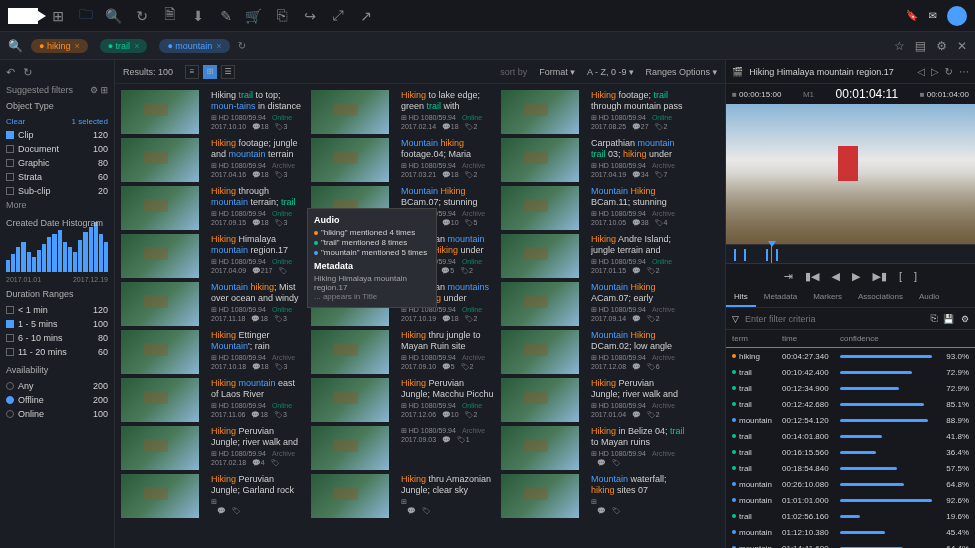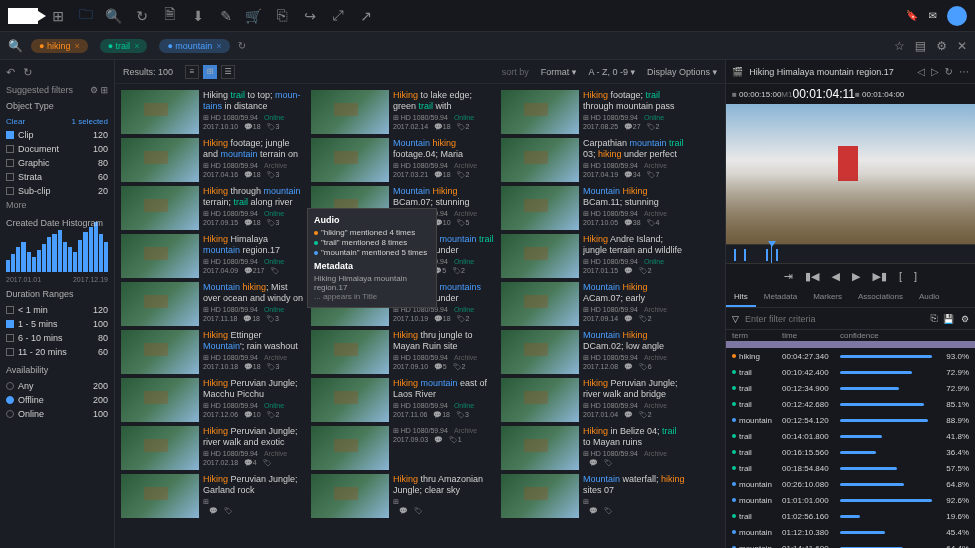--- a/index.html
+++ b/index.html
@@ -36,56 +36,56 @@
 .rd{width:8px;height:8px;border:1px solid #666;border-radius:50%}
 .rd.on{background:#4a9eff;border-color:#4a9eff}
 .center{flex:1;display:flex;flex-direction:column;overflow:hidden}
 .toolbar{height:24px;display:flex;align-items:center;padding:0 8px;gap:12px;font-size:9px;opacity:.8;border-bottom:1px solid #2a2d33}
 .view-btns{display:flex;gap:4px}
 .view-btn{width:14px;height:14px;border:1px solid #444;display:flex;align-items:center;justify-content:center;font-size:8px}
 .view-btn.active{background:#4a9eff;border-color:#4a9eff}
 .grid{flex:1;overflow-y:auto;padding:6px;display:flex;flex-direction:column;gap:4px}
 .grid::-webkit-scrollbar{width:6px}.grid::-webkit-scrollbar-thumb{background:#444}
 .row{display:flex;gap:6px}
-.card{width:184px;display:flex;gap:4px}
+.card{width:184px;display:flex;gap:12px}
 .thumb{width:78px;height:44px;background:linear-gradient(135deg,#2a5a3a,#4a7a5a,#8ab5d6);flex-shrink:0;position:relative}
 .thumb::after{content:"";position:absolute;bottom:40%;left:30%;width:30%;height:30%;background:rgba(139,90,43,.4)}
 .cinfo{flex:1;font-size:8px;min-width:0}
 .ctitle{font-size:9px;line-height:1.2;margin-bottom:2px;max-height:22px;overflow:hidden}
 .ctitle .hl-o{color:#ff8c1a}
 .ctitle .hl-g{color:#00c896}
 .ctitle .hl-b{color:#4a9eff}
 .cmeta{display:flex;gap:6px;font-size:7px;opacity:.6;margin-top:1px}
 .cstat{color:#00c896;font-size:7px}
 .cstat.a{color:#888}
 .tooltip{position:absolute;background:#2a2d33;border:1px solid #444;padding:6px;font-size:8px;z-index:100;width:130px;top:208px;left:307px}
 .tooltip h4{font-size:9px;margin-bottom:3px;color:#fff}
 .tooltip .bullet{display:flex;align-items:center;gap:3px;margin:1px 0}
 .dot{width:4px;height:4px;border-radius:50%}
 .dot-o{background:#ff8c1a}.dot-g{background:#00c896}.dot-b{background:#4a9eff}
 .preview{width:250px;background:#16181d;border-left:1px solid #2a2d33;display:flex;flex-direction:column}
 .pv-head{height:24px;display:flex;align-items:center;padding:0 6px;gap:6px;font-size:9px;border-bottom:1px solid #2a2d33}
 .pv-head-right{margin-left:auto;display:flex;gap:6px;font-size:10px;opacity:.6}
-.pv-tc{height:20px;display:flex;align-items:center;justify-content:flex-start;padding:0 6px;font-size:8px}
+.pv-tc{height:20px;display:flex;align-items:center;justify-content:space-between;padding:0 6px;font-size:8px}
 .pv-tc .big{font-size:12px;color:#fff}
 .pv-img{height:140px;background:linear-gradient(180deg,#8ab5d6 0%,#e8e8e8 40%,#8a7a5a 100%);position:relative}
 .pv-img::before{content:"";position:absolute;left:45%;top:30%;width:20px;height:35px;background:#cc3333}
 .pv-img::after{content:"";position:absolute;bottom:0;left:0;right:0;height:50%;background:linear-gradient(180deg,transparent,rgba(100,80,50,.7))}
 .timeline{height:20px;background:#1a1d23;position:relative;border-top:1px solid #333;border-bottom:1px solid #333}
 .tl-marks{position:absolute;left:0;right:0;top:4px;display:flex}
 .tl-mark{width:2px;height:12px;background:#4a9eff;margin-left:8px}
 .tl-play{position:absolute;left:45px;top:0;width:1px;height:100%;background:#4a9eff}
 .tl-play::before{content:"";position:absolute;top:-4px;left:-3px;border-left:4px solid transparent;border-right:4px solid transparent;border-top:6px solid #4a9eff}
 .transport{height:24px;display:flex;align-items:center;justify-content:center;gap:12px;font-size:11px;opacity:.8}
 .tabs{height:20px;display:flex;border-bottom:1px solid #2a2d33;font-size:8px}
 .tab{padding:4px 8px;opacity:.6;cursor:pointer}
 .tab.active{border-bottom:2px solid #4a9eff;opacity:1}
 .filter-row{height:22px;display:flex;align-items:center;padding:0 6px;gap:6px;font-size:9px;border-bottom:1px solid #2a2d33}
 .filter-inp{flex:1;background:transparent;border:none;color:#888;font-size:9px;outline:none}
-.thead{height:18px;display:flex;padding:0 6px;font-size:8px;opacity:.6;border-bottom:7px solid #c4b5fd;align-items:center}
+.thead{height:18px;display:flex;padding:0 6px;font-size:8px;opacity:.6;border-bottom:1px solid #c4b5fd;align-items:center}
 .tcol1{width:50px}.tcol2{width:58px}.tcol3{flex:1}.tcol4{width:30px;text-align:right}
 .tbody{flex:1;overflow-y:auto}
 .tbody::-webkit-scrollbar{width:6px}.tbody::-webkit-scrollbar-thumb{background:#444}
 .trow{display:flex;align-items:center;padding:2px 6px;font-size:8px;height:16px}
 .trow .term{display:flex;align-items:center;gap:3px}
 .bar{height:3px;background:#4a9eff;border-radius:2px}
 </style>
 </head>
 <body>
 
@@ -235,21 +235,21 @@
     <div class="toolbar">
       <span>Results: 100</span>
       <div class="view-btns">
         <div class="view-btn">≡</div>
         <div class="view-btn active">⊞</div>
         <div class="view-btn">☰</div>
       </div>
       <span style="margin-left:auto;opacity:.5">sort by</span>
       <span><span>Format</span> ▾</span>
       <span><span>A - Z, 0 -9</span> ▾</span>
-      <span><span>Display Options</span> ▾</span>
+      <span><span>Ranges Options</span> ▾</span>
     </div>
     <div class="grid" id="grid">
         <div class="row">
           <div class="card">
             <div class="thumb"></div>
             <div class="cinfo">
               <div class="ctitle">Hiking <span class="hl-g">trail</span> to top; <span class="hl-b">moun-tains</span> in distance</div>
               <div class="cmeta">
                 <span>⊞ HD 1080/59.94</span>
                 <span class="cstat">Online</span>
@@ -524,44 +524,44 @@
                 <span>💬</span>
                 <span>🏷6</span>
               </div>
             </div>
           </div>
         </div>
         <div class="row">
           <div class="card">
             <div class="thumb"></div>
             <div class="cinfo">
-              <div class="ctitle"><span class="hl-o">Hiking</span> Peruvian Jungle; Macchu Picchu</div>
-              <div class="cmeta">
-                <span>⊞ HD 1080/59.94</span>
-                <span class="cstat">Online</span>
-              </div>
-              <div class="cmeta">
-                <span>2017.12.06</span>
-                <span>💬10</span>
-                <span>🏷2</span>
-              </div>
-            </div>
-          </div>
-          <div class="card">
-            <div class="thumb"></div>
-            <div class="cinfo">
               <div class="ctitle"><span class="hl-o">Hiking</span> <span class="hl-b">mountain</span> east of Laos River</div>
               <div class="cmeta">
                 <span>⊞ HD 1080/59.94</span>
                 <span class="cstat">Online</span>
               </div>
               <div class="cmeta">
                 <span>2017.11.06</span>
                 <span>💬18</span>
                 <span>🏷3</span>
+              </div>
+            </div>
+          </div>
+          <div class="card">
+            <div class="thumb"></div>
+            <div class="cinfo">
+              <div class="ctitle"><span class="hl-o">Hiking</span> Peruvian Jungle; Macchu Picchu</div>
+              <div class="cmeta">
+                <span>⊞ HD 1080/59.94</span>
+                <span class="cstat">Online</span>
+              </div>
+              <div class="cmeta">
+                <span>2017.12.06</span>
+                <span>💬10</span>
+                <span>🏷2</span>
               </div>
             </div>
           </div>
           <div class="card">
             <div class="thumb"></div>
             <div class="cinfo">
               <div class="ctitle"><span class="hl-o">Hiking</span> Peruvian Jungle; river walk and bridge crossing</div>
               <div class="cmeta">
                 <span>⊞ HD 1080/59.94</span>
                 <span class="cstat a">Archive</span>

